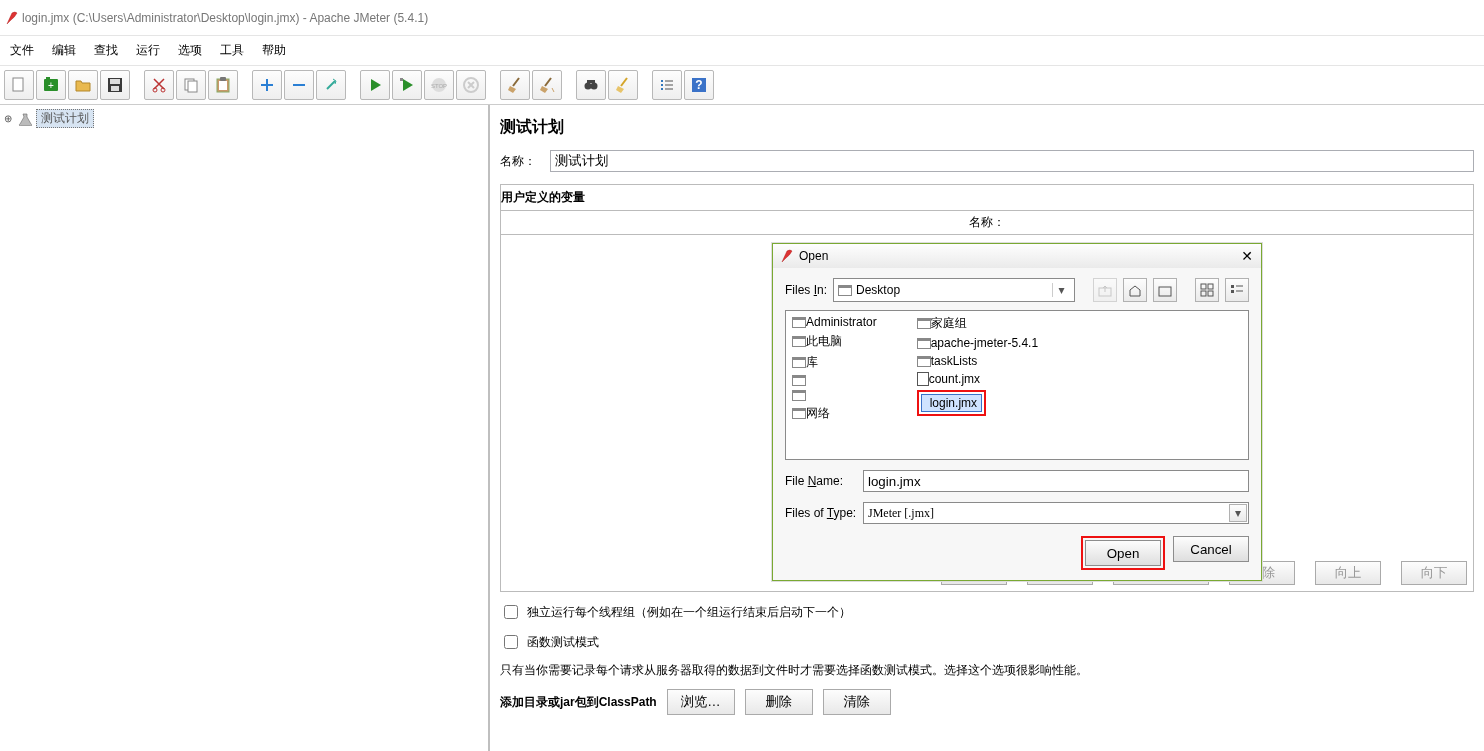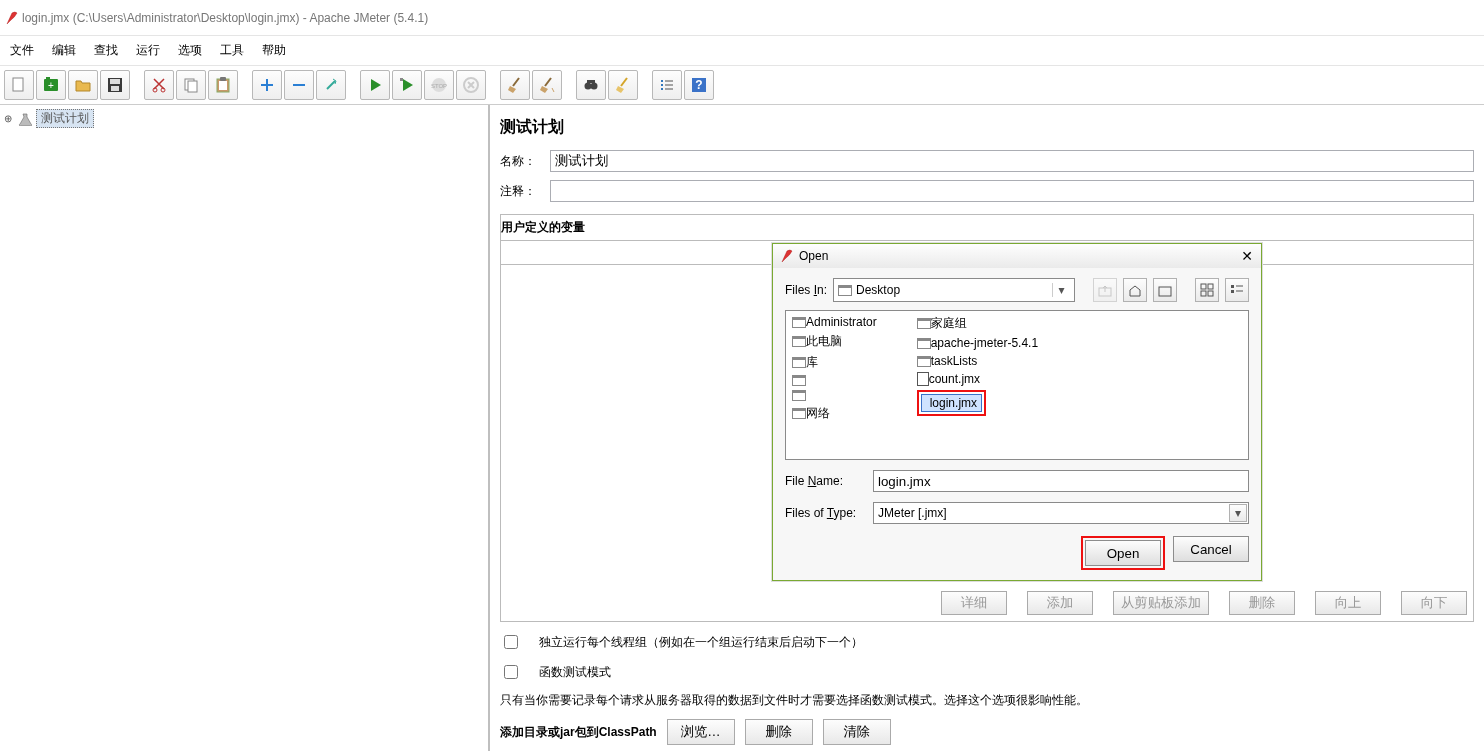--- a/index.html
+++ b/index.html
@@ -23,21 +23,21 @@
   .panel-title { font-size: 16px; font-weight: bold; margin: 6px 0 12px 0; }
   .form-row { display: flex; align-items: center; margin-bottom: 8px; gap: 8px; }
   .form-row label { width: 42px; }
   .form-row input[type=text] { flex: 1; height: 22px; border: 1px solid #abadb3; padding: 0 4px; }
   .vars-panel { border: 1px solid #bbb; margin-top: 12px; }
   .vars-title { padding: 4px 0; font-weight: bold; }
   .vars-header { border-top: 1px solid #bbb; border-bottom: 1px solid #bbb; text-align: center; padding: 3px 0; background: #fff; }
   .vars-body { background: #fff; height: 320px; }
   .vars-btns { display: flex; justify-content: flex-end; gap: 20px; padding: 6px; }
   .vars-btns button { width: 66px; height: 24px; border: 1px solid #aaa; background: linear-gradient(#fdfdfd,#e8e8e8); color: #999; }
-  .chk-row { display: flex; align-items: center; gap: 18px; margin: 10px 0; }
+  .chk-row { display: flex; align-items: center; gap: 6px; margin: 10px 0; }
   .chk-row input { width: 14px; height: 14px; }
   .hint { color: #000; margin: 10px 0; }
   .cp-row { display: flex; align-items: center; gap: 10px; margin-top: 10px; }
   .cp-row button { width: 68px; height: 26px; border: 1px solid #aaa; background: linear-gradient(#fdfdfd,#e8e8e8); }
   
   .dialog { position: absolute; left: 772px; top: 243px; width: 490px; background: #f7f7f7; border: 1px solid #7aa932; box-shadow: 0 0 0 1px #ddd; z-index: 10; }
   .dlg-title { height: 24px; display: flex; align-items: center; justify-content: space-between; padding: 0 8px; background: linear-gradient(#fefefe,#eaeaea); }
   .dlg-title .left { display: flex; align-items: center; gap: 6px; }
   .dlg-close { font-size: 14px; cursor: default; }
   .dlg-body { padding: 10px 12px; }
@@ -46,24 +46,24 @@
   .lookin-combo .drop { width: 18px; text-align: center; border-left: 1px solid #ccc; color: #555; }
   .iconbtn { width: 24px; height: 24px; border: 1px solid #b1b1b1; background: linear-gradient(#fdfdfd,#eaeaea); display: flex; align-items: center; justify-content: center; }
   .iconbtn.disabled { opacity: 0.5; }
   .file-list { border: 1px solid #8a8a8a; background: #fff; height: 150px; padding: 4px 6px; display: flex; gap: 40px; }
   .file-col { display: flex; flex-direction: column; gap: 4px; }
   .file-item { display: flex; align-items: center; white-space: nowrap; }
   .file-item .fold { width: 14px; height: 11px; border: 1px solid #888; border-top: 3px solid #888; background: #fff; }
   .file-item .doc { width: 12px; height: 14px; border: 1px solid #555; background: #fff; position: relative; }
   .sel-file { display: flex; align-items: center; border: 1px solid #3a72c8; background: #cfe3ff; padding: 1px 4px; gap: 4px; }
   .red-box { border: 2px solid #e11; padding: 2px; }
-  .fn-row { display: flex; align-items: center; gap: 10px; margin: 10px 0 6px 0; }
+  .fn-row { display: flex; align-items: center; margin: 10px 0 6px 0; }
   .fn-row label { width: 78px; }
   .fn-input { flex: 1; height: 22px; border: 1px solid #8a8a8a; background: #fff; padding: 0 4px; }
-  .fn-combo { flex: 1; display: flex; align-items: center; height: 22px; border: 1px solid #8a8a8a; background: #fff; padding: 0 4px; }
+  .fn-combo { flex: 1; display: flex; align-items: center; height: 22px; border: 1px solid #8a8a8a; background: #fff; padding: 0 4px; font-family: Liberation Serif, serif; }
   .fn-combo .drop { width: 18px; text-align: center; color: #555; background: linear-gradient(#fdfdfd,#eaeaea); border: 1px solid #b1b1b1; margin-right: -3px; height: 18px; line-height: 16px; }
   .dlg-btns { display: flex; justify-content: flex-end; gap: 8px; margin-top: 12px; }
   .dlg-btns button { width: 76px; height: 26px; border: 1px solid #8d8d8d; background: linear-gradient(#fdfdfd,#dedede); }
   .feather-svg { width: 12px; height: 14px; }
 </style>
 </head>
 <body>
 
 <div class="titlebar">
   <svg class="feather-svg" viewBox="0 0 12 14">
@@ -222,24 +222,20 @@
         </svg>
       <span class="node-sel">测试计划</span>
     </div>
   </div>
 
   <div class="content-pane">
     <div class="panel-title">测试计划</div>
     <div class="form-row">
       <label>名称：</label>
       <input type="text" value="测试计划" style="">
-    </div>
-    <div class="form-row">
-      <label>注释：</label>
-      <input type="text" value="" style="">
     </div>
 
     <div class="vars-panel">
       <div class="vars-title">用户定义的变量</div>
       <div class="vars-header">名称：</div>
       <div class="vars-body"></div>
       <div class="vars-btns">
         <button>详细</button>
         <button>添加</button>
         <button style="width:96px">从剪贴板添加</button>

